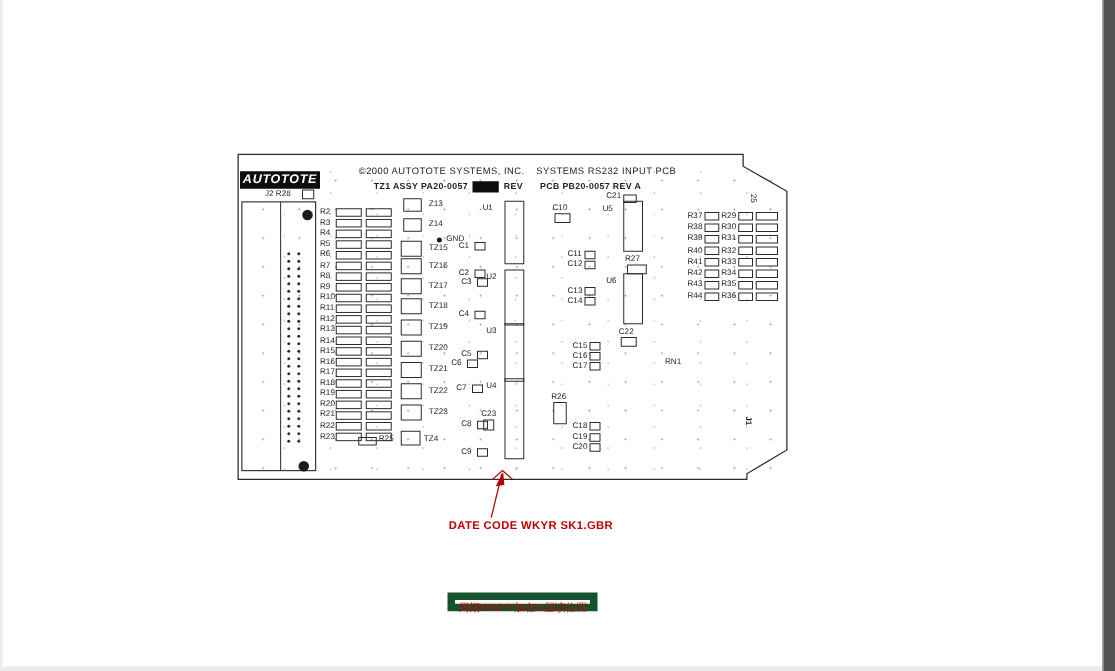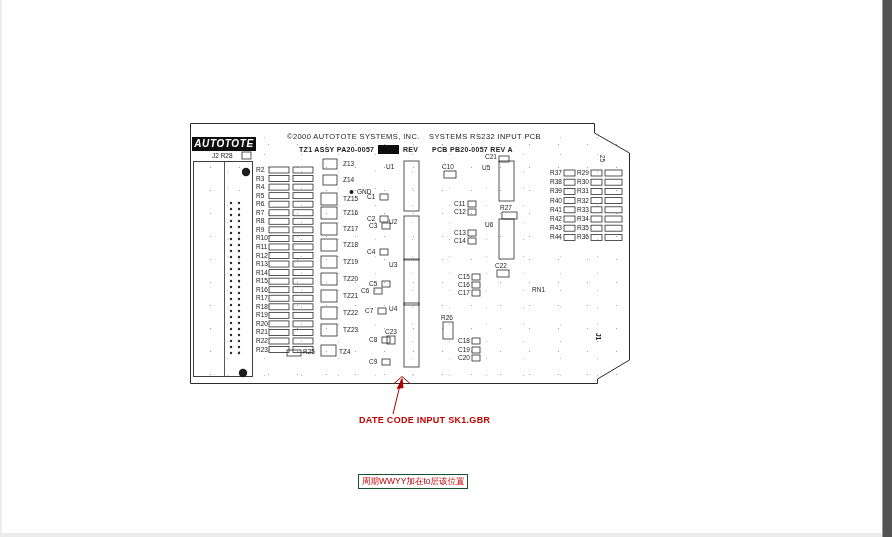--- a/index.html
+++ b/index.html
@@ -18,21 +18,21 @@
   .hdr  { font-size:7.5px; font-weight:400; letter-spacing:.4px; }
   .hdr2 { font-size:7px;  font-weight:700; letter-spacing:.3px; }
   .vert { transform:rotate(90deg); transform-origin:left top; font-size:6.5px; }
 
   .logo { position:absolute; left:192px; top:137px; width:64px; height:14px; background:#0d0d0d;
           color:#ffffff; font-style:italic; font-weight:700; font-size:10px; text-align:center;
           line-height:14px; letter-spacing:.6px; }
   .blackbox { position:absolute; background:#0d0d0d; }
 
   .red-note { position:absolute; color:#c00000; font-size:9px; font-weight:700; letter-spacing:.3px; white-space:nowrap; }
-  .note-box { position:absolute; border:1px solid #14532d; color:#c00000; font-size:8.5px;
+  .note-box { position:absolute; border:6px solid #14532d; color:#c00000; font-size:8.5px;
               line-height:13px; padding:0 3px; white-space:nowrap; }
 
   .noise { position:absolute; left:192px; top:126px; width:436px; height:256px; pointer-events:none;
            background-image:
              radial-gradient(circle, rgba(70,70,70,.5) .6px, transparent 1px),
              radial-gradient(circle, rgba(110,110,110,.45) .5px, transparent .9px);
            background-size:29px 23px, 37px 17px;
            background-position:4px 7px, 17px 3px; }
 </style>
 </head>
@@ -239,21 +239,21 @@
     <span class="lbl" style="left:303px;top:349px">R25</span>
     <span class="lbl" style="left:339px;top:349px">TZ4</span>
 
     <span class="lbl" style="left:441px;top:315px">R26</span>
     <span class="lbl" style="left:500px;top:205px">R27</span>
     <span class="lbl" style="left:532px;top:287px">RN1</span>
 
     <span class="lbl vert" style="left:605px;top:155px">25</span>
     <span class="lbl vert" style="left:601px;top:333px;font-weight:700">J1</span>
 
-    <span class="red-note" style="left:359px;top:415px">DATE CODE INPUT SK1.GBR</span>
+    <span class="red-note" style="left:359px;top:415px">DATE CODE WKYR SK1.GBR</span>
     <div class="note-box" style="left:358px;top:474px;height:15px">
       <span>周期WWYY加在to层该位置</span>
     </div>
 
   <span class="lbl" style="left: 256px; top: 167px;">R2</span>
       <span class="lbl" style="left: 256px; top: 175.55px;">R3</span>
       <span class="lbl" style="left: 256px; top: 184.1px;">R4</span>
       <span class="lbl" style="left: 256px; top: 192.65px;">R5</span>
       <span class="lbl" style="left: 256px; top: 201.2px;">R6</span>
       <span class="lbl" style="left: 256px; top: 209.75px;">R7</span>

